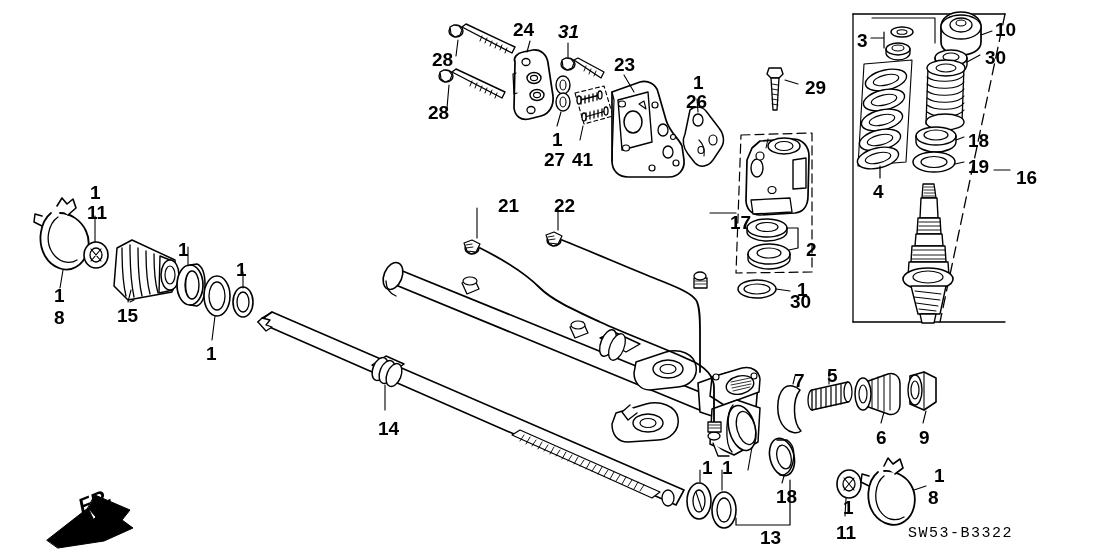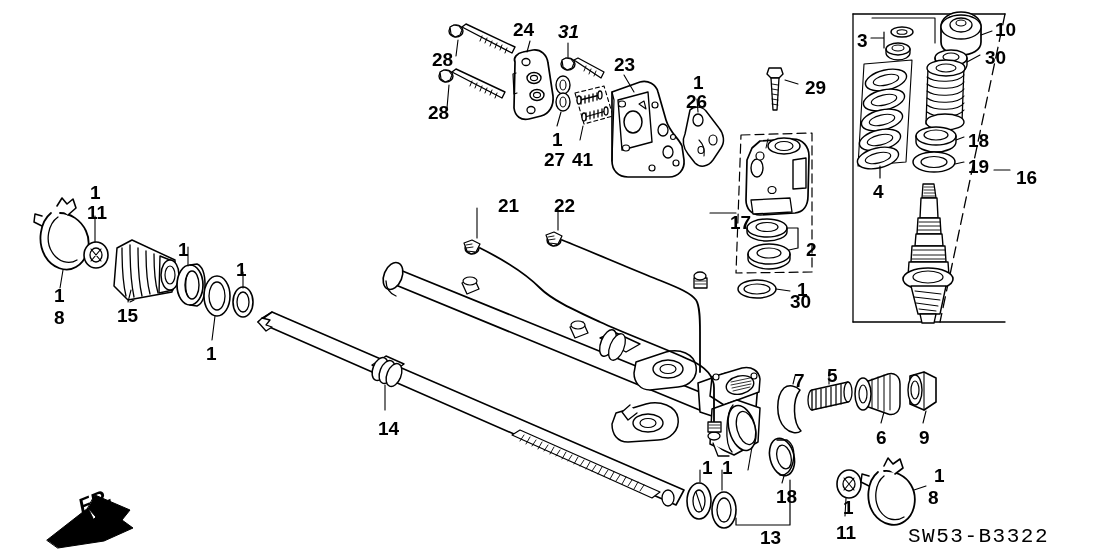--- a/index.html
+++ b/index.html
@@ -27,21 +27,21 @@
     font-weight:bold;
     font-size:19px;
     line-height:1;
     color:#000;
     white-space:nowrap;
     letter-spacing:0px;
   }
   .diagram-code{
     position:absolute;
     font-family:"Liberation Mono", monospace;
-    font-size:21px;
+    font-size:15px;
     letter-spacing:1.5px;
     color:#000;
     white-space:nowrap;
   }
   .fr-label{
     position:absolute;
     font-family:"Liberation Sans", sans-serif;
     font-weight:bold;
     font-style:italic;
     font-size:21px;

